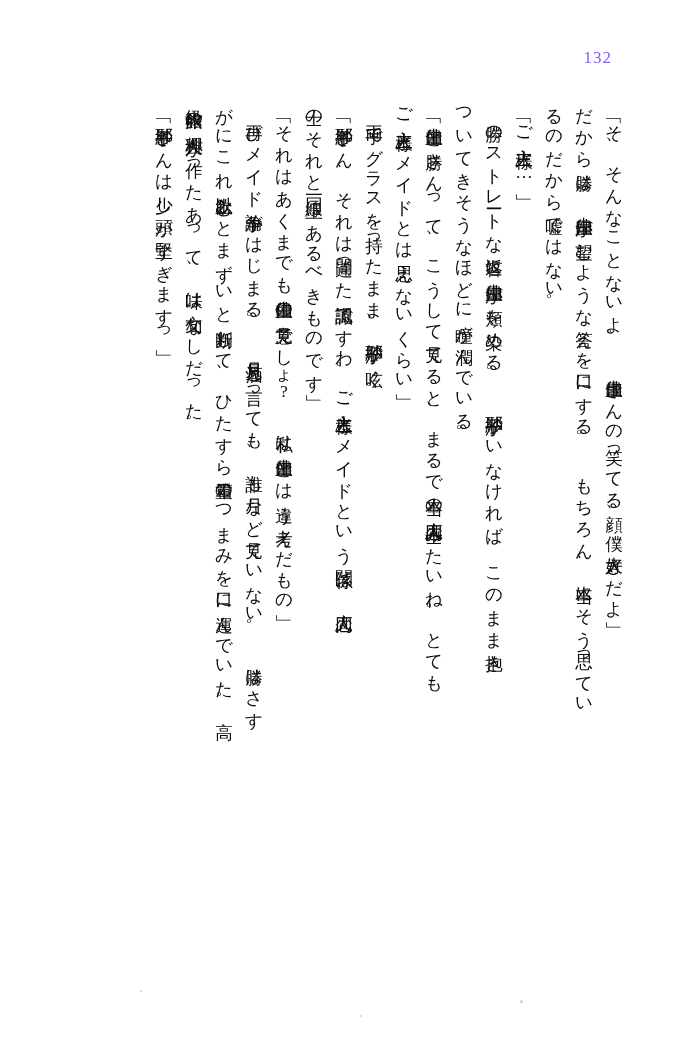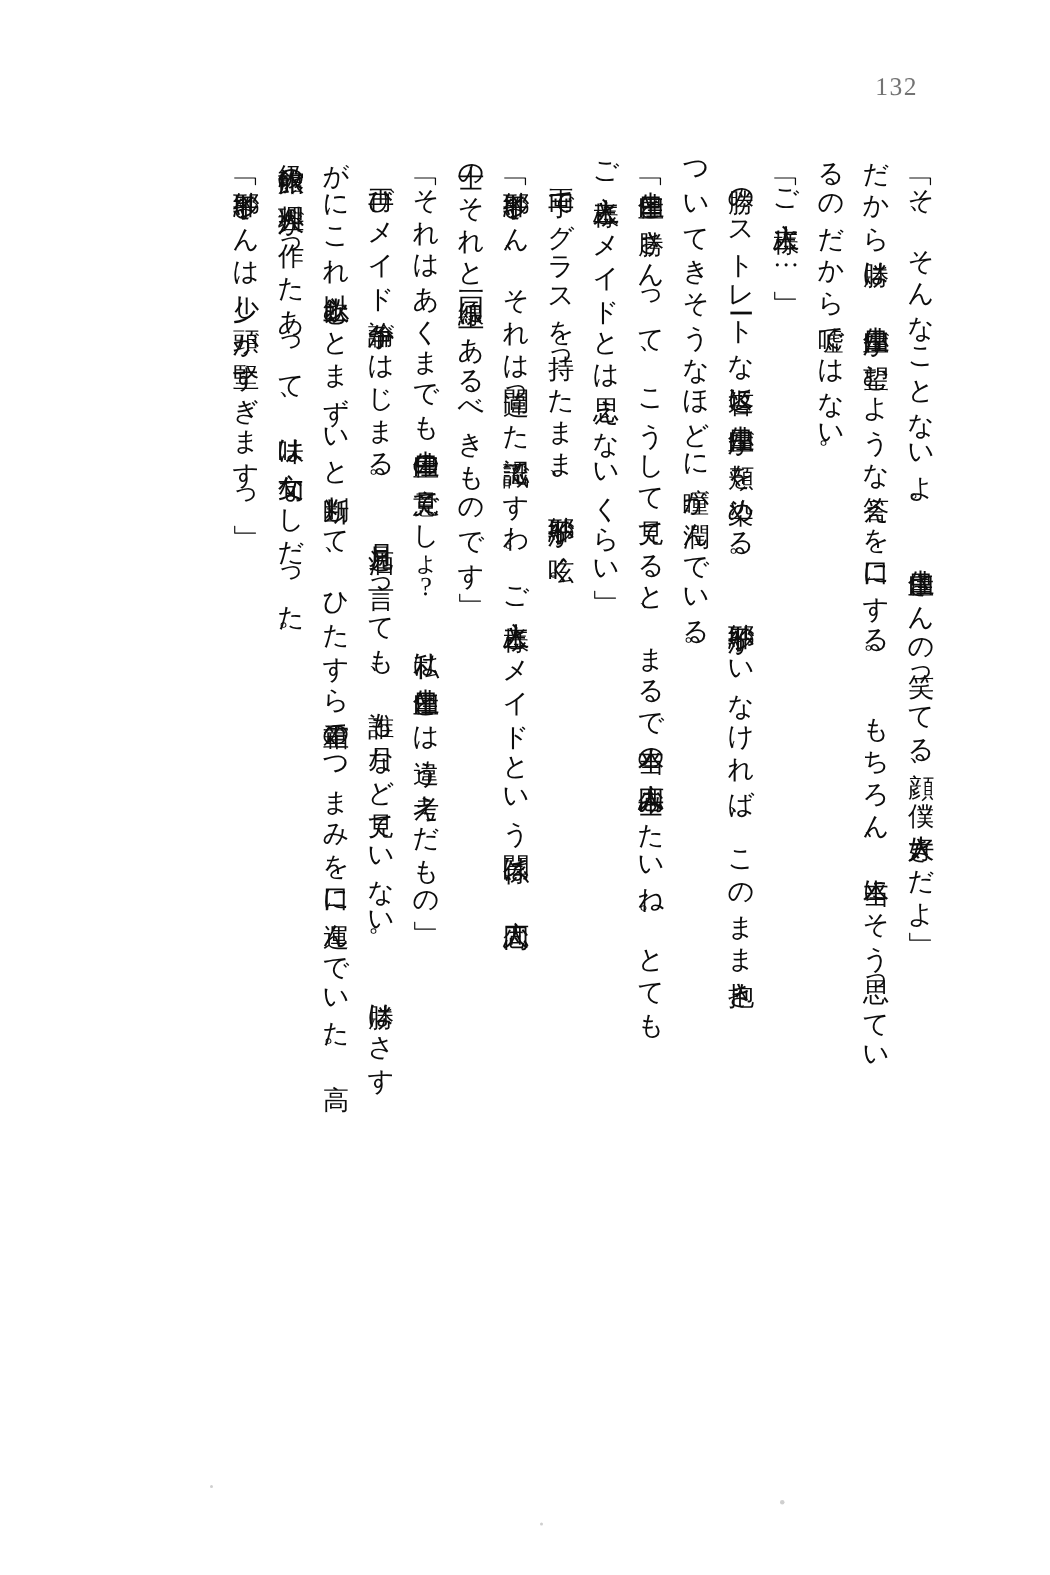--- a/index.html
+++ b/index.html
@@ -17,21 +17,21 @@
   }
 
   
   .page-number {
     position: absolute;
     top: 48px;
     right: 88px;
     font-size: 17px;
     letter-spacing: 1px;
     font-family: "Liberation Serif", serif;
-    color: #737373;
+    color: #8b5cf6;
   }
 
   
   .page-body {
     position: absolute;
     top: 96px;
     right: 78px;
     left: 90px;
     bottom: 60px;
     display: flex;

